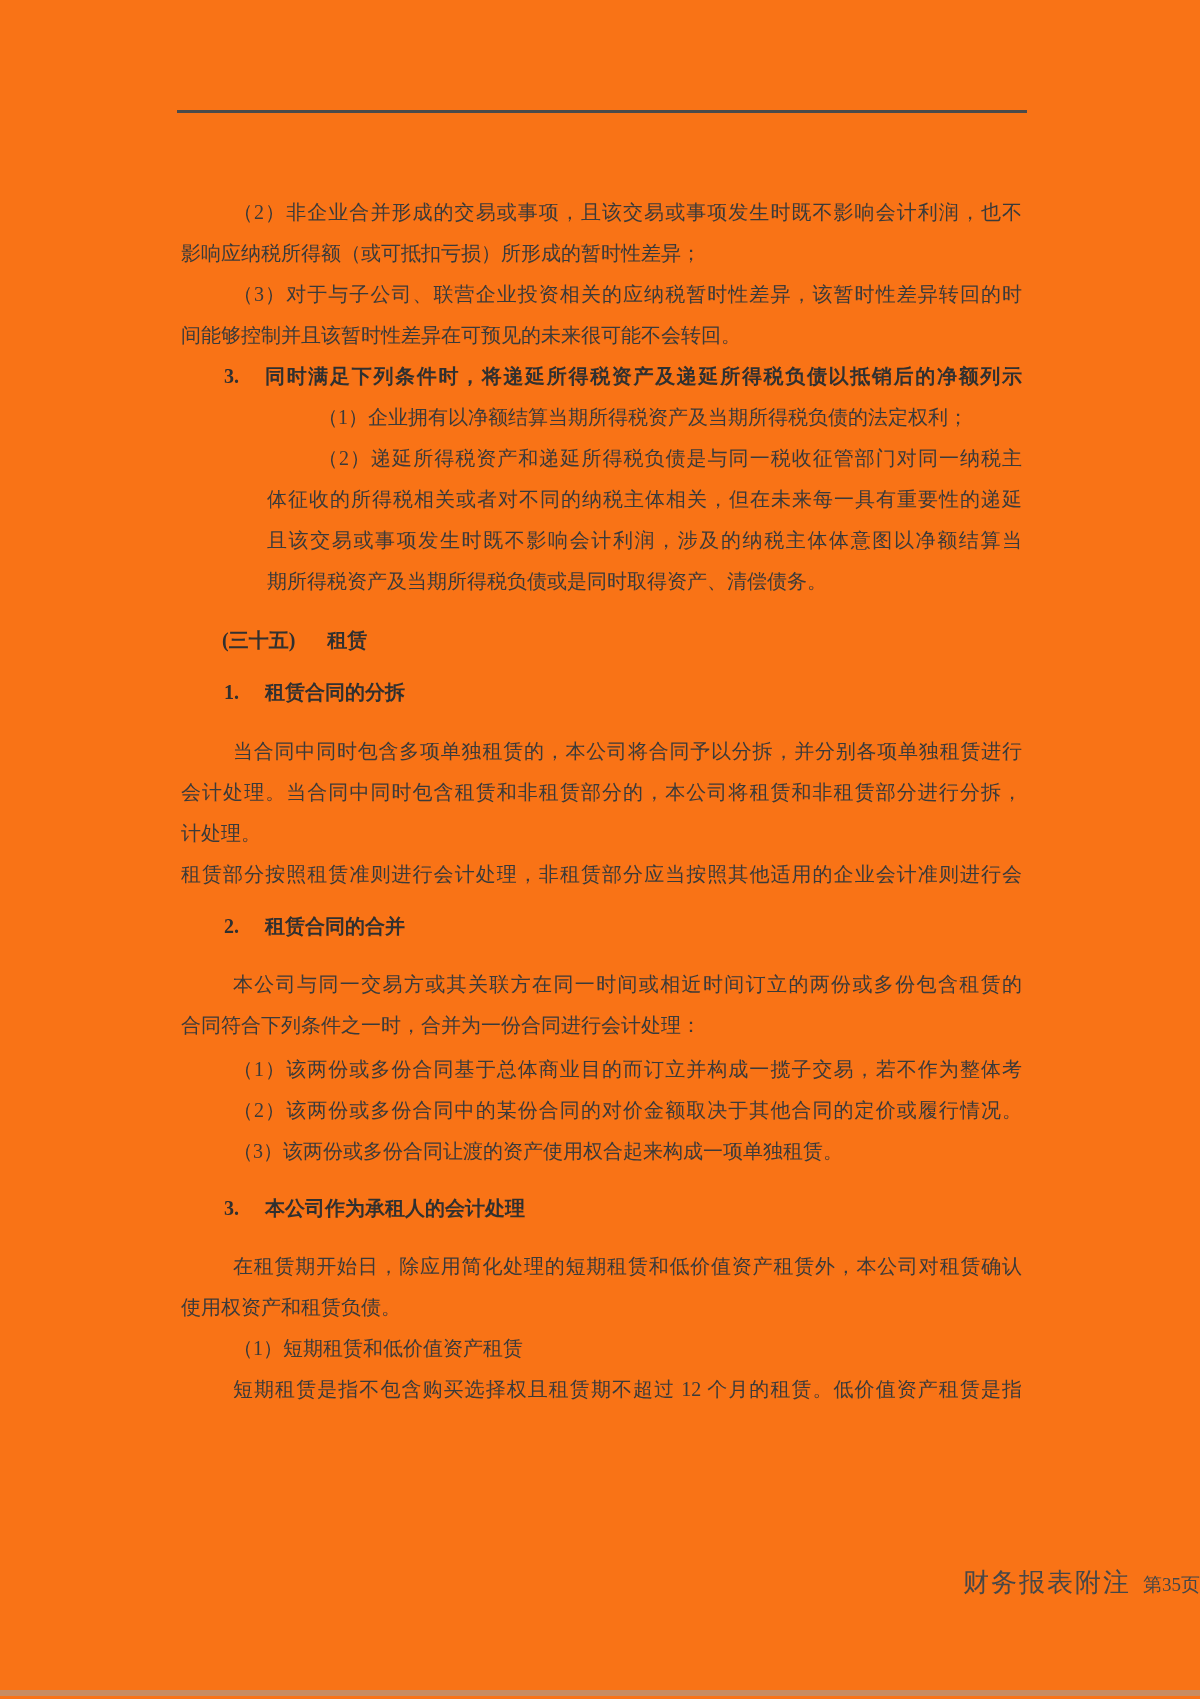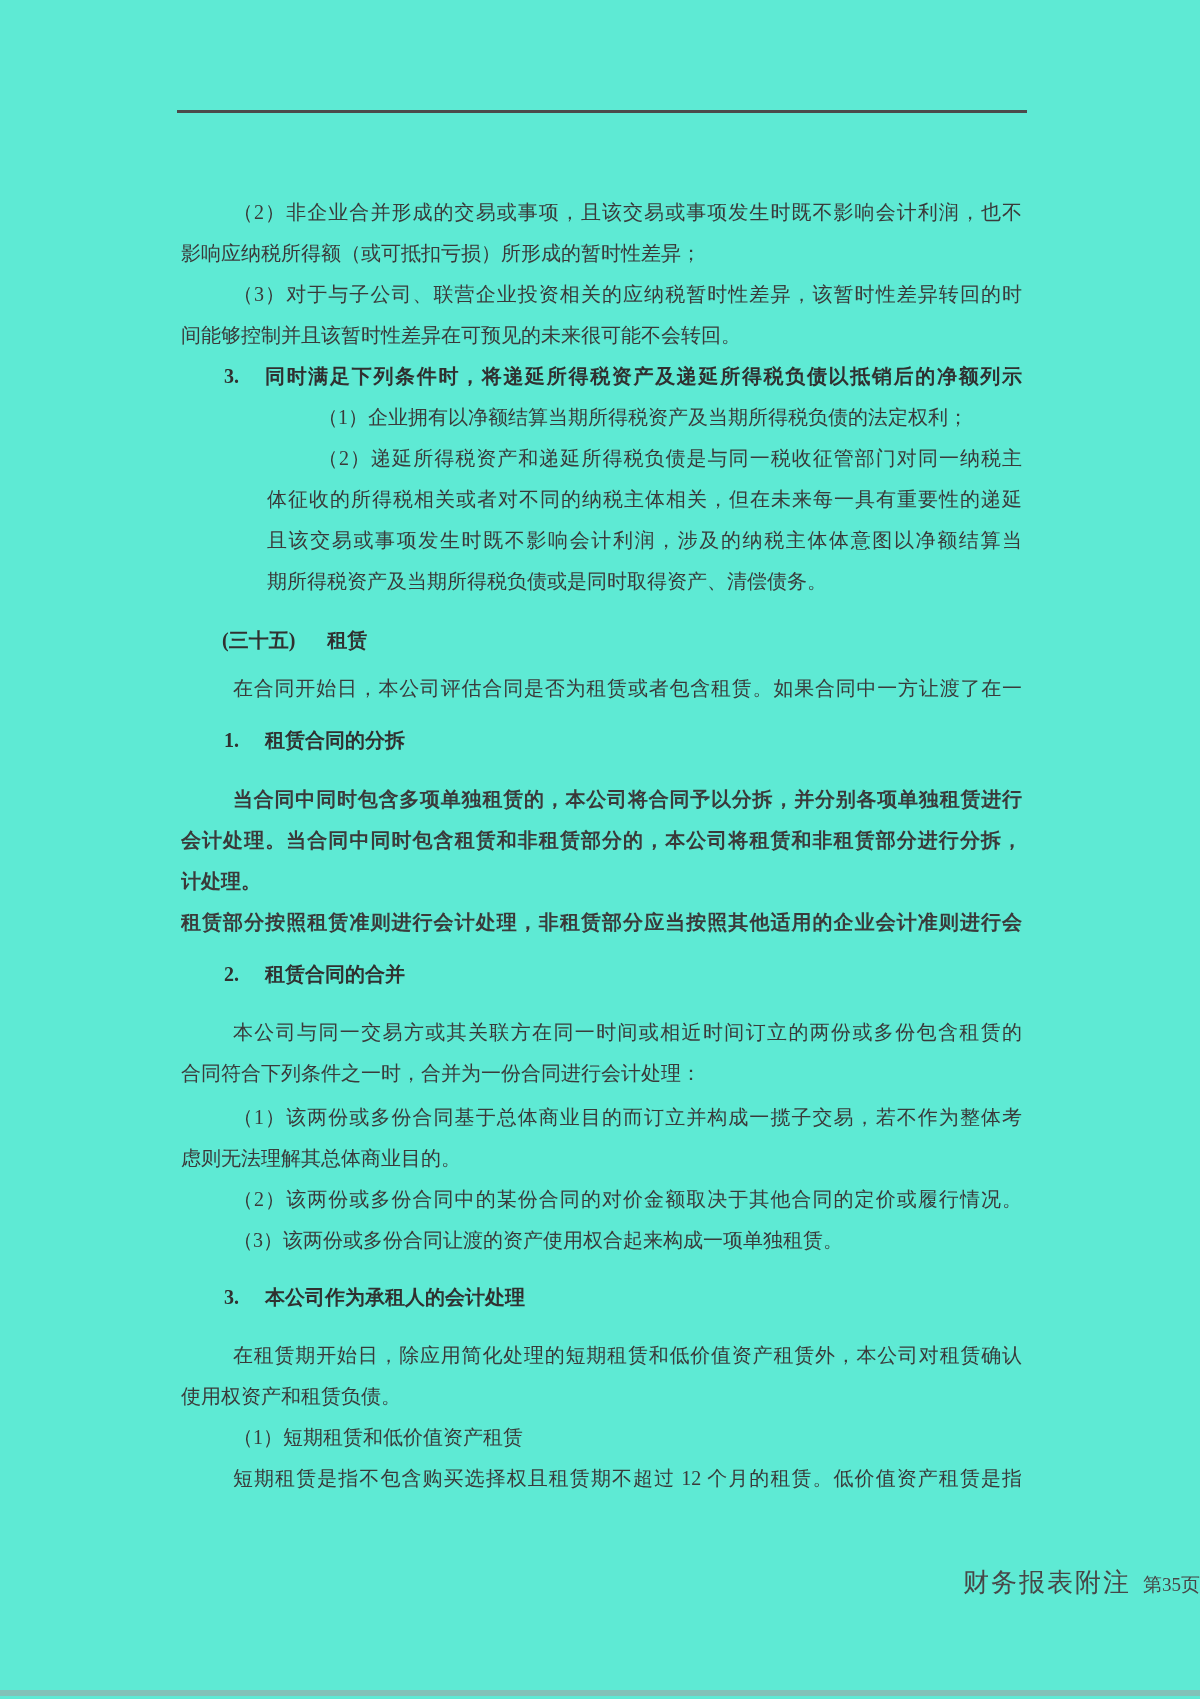--- a/index.html
+++ b/index.html
@@ -1,19 +1,19 @@
 <!DOCTYPE html>
 <html><head>
 <meta charset="utf-8">
 <style>
   html,body { margin:0; padding:0; background:#ffffff; }
   .page {
     position:relative;
     width:1200px; height:1699px;
-    background:#5eead4;
+    background:#f97316;
     overflow:hidden;
     font-family:"Liberation Serif","DejaVu Serif",serif;
     color:#3a3a3a;
   }
   .top-rule {
     position:absolute; left:177px; top:110px;
     width:850px; height:3px; background:#4b4b4b;
   }
   .scan-edge-bottom {
     position:absolute; left:0; right:0; bottom:3px; height:6px;
@@ -68,43 +68,41 @@
         <div class="line ind">（1）企业拥有以净额结算当期所得税资产及当期所得税负债的法定权利；</div>
       </div>
       <div class="para sub">
         <div class="line ind fill">（2）递延所得税资产和递延所得税负债是与同一税收征管部门对同一纳税主</div>
         <div class="line fill">体征收的所得税相关或者对不同的纳税主体相关，但在未来每一具有重要性的递延</div>
         <div class="line fill">且该交易或事项发生时既不影响会计利润，涉及的纳税主体体意图以净额结算当</div>
         <div class="line">期所得税资产及当期所得税负债或是同时取得资产、清偿债务。</div>
       </div>
       <div class="section-heading" style="margin-top: 18px;"><span class="sec-num">(三十五)</span><span class="sec-title">租赁</span></div>
       <div class="para" style="margin-top: 7px;">
-        <div class="line ind fill">在合同开始日，本公司评估合同是否为租赁或者包含租赁。如果合同中一方让渡了在一</div>
       </div>
       <div class="num-heading" style="margin-top: 11px;">
         <span class="num">1.</span>
         <div class="label">租赁合同的分拆</div>
       </div>
-      <div class="para" style="margin-top: 18px; font-weight: bold;">
+      <div class="para" style="margin-top: 18px;">
         <div class="line ind fill">当合同中同时包含多项单独租赁的，本公司将合同予以分拆，并分别各项单独租赁进行</div>
         <div class="line fill">会计处理。当合同中同时包含租赁和非租赁部分的，本公司将租赁和非租赁部分进行分拆，</div>
         <div class="line">计处理。</div>
         <div class="line fill">租赁部分按照租赁准则进行会计处理，非租赁部分应当按照其他适用的企业会计准则进行会</div>
       </div>
       <div class="num-heading" style="margin-top: 11px;">
         <span class="num">2.</span>
         <div class="label">租赁合同的合并</div>
       </div>
       <div class="para" style="margin-top: 17px;">
         <div class="line ind fill">本公司与同一交易方或其关联方在同一时间或相近时间订立的两份或多份包含租赁的</div>
         <div class="line">合同符合下列条件之一时，合并为一份合同进行会计处理：</div>
       </div>
       <div class="para" style="margin-top: 3px;">
         <div class="line ind fill">（1）该两份或多份合同基于总体商业目的而订立并构成一揽子交易，若不作为整体考</div>
-        <div class="line">虑则无法理解其总体商业目的。</div>
       </div>
       <div class="para">
         <div class="line ind fill">（2）该两份或多份合同中的某份合同的对价金额取决于其他合同的定价或履行情况。</div>
       </div>
       <div class="para">
         <div class="line ind">（3）该两份或多份合同让渡的资产使用权合起来构成一项单独租赁。</div>
       </div>
       <div class="num-heading" style="margin-top: 16px;">
         <span class="num">3.</span>
         <div class="label">本公司作为承租人的会计处理</div>

